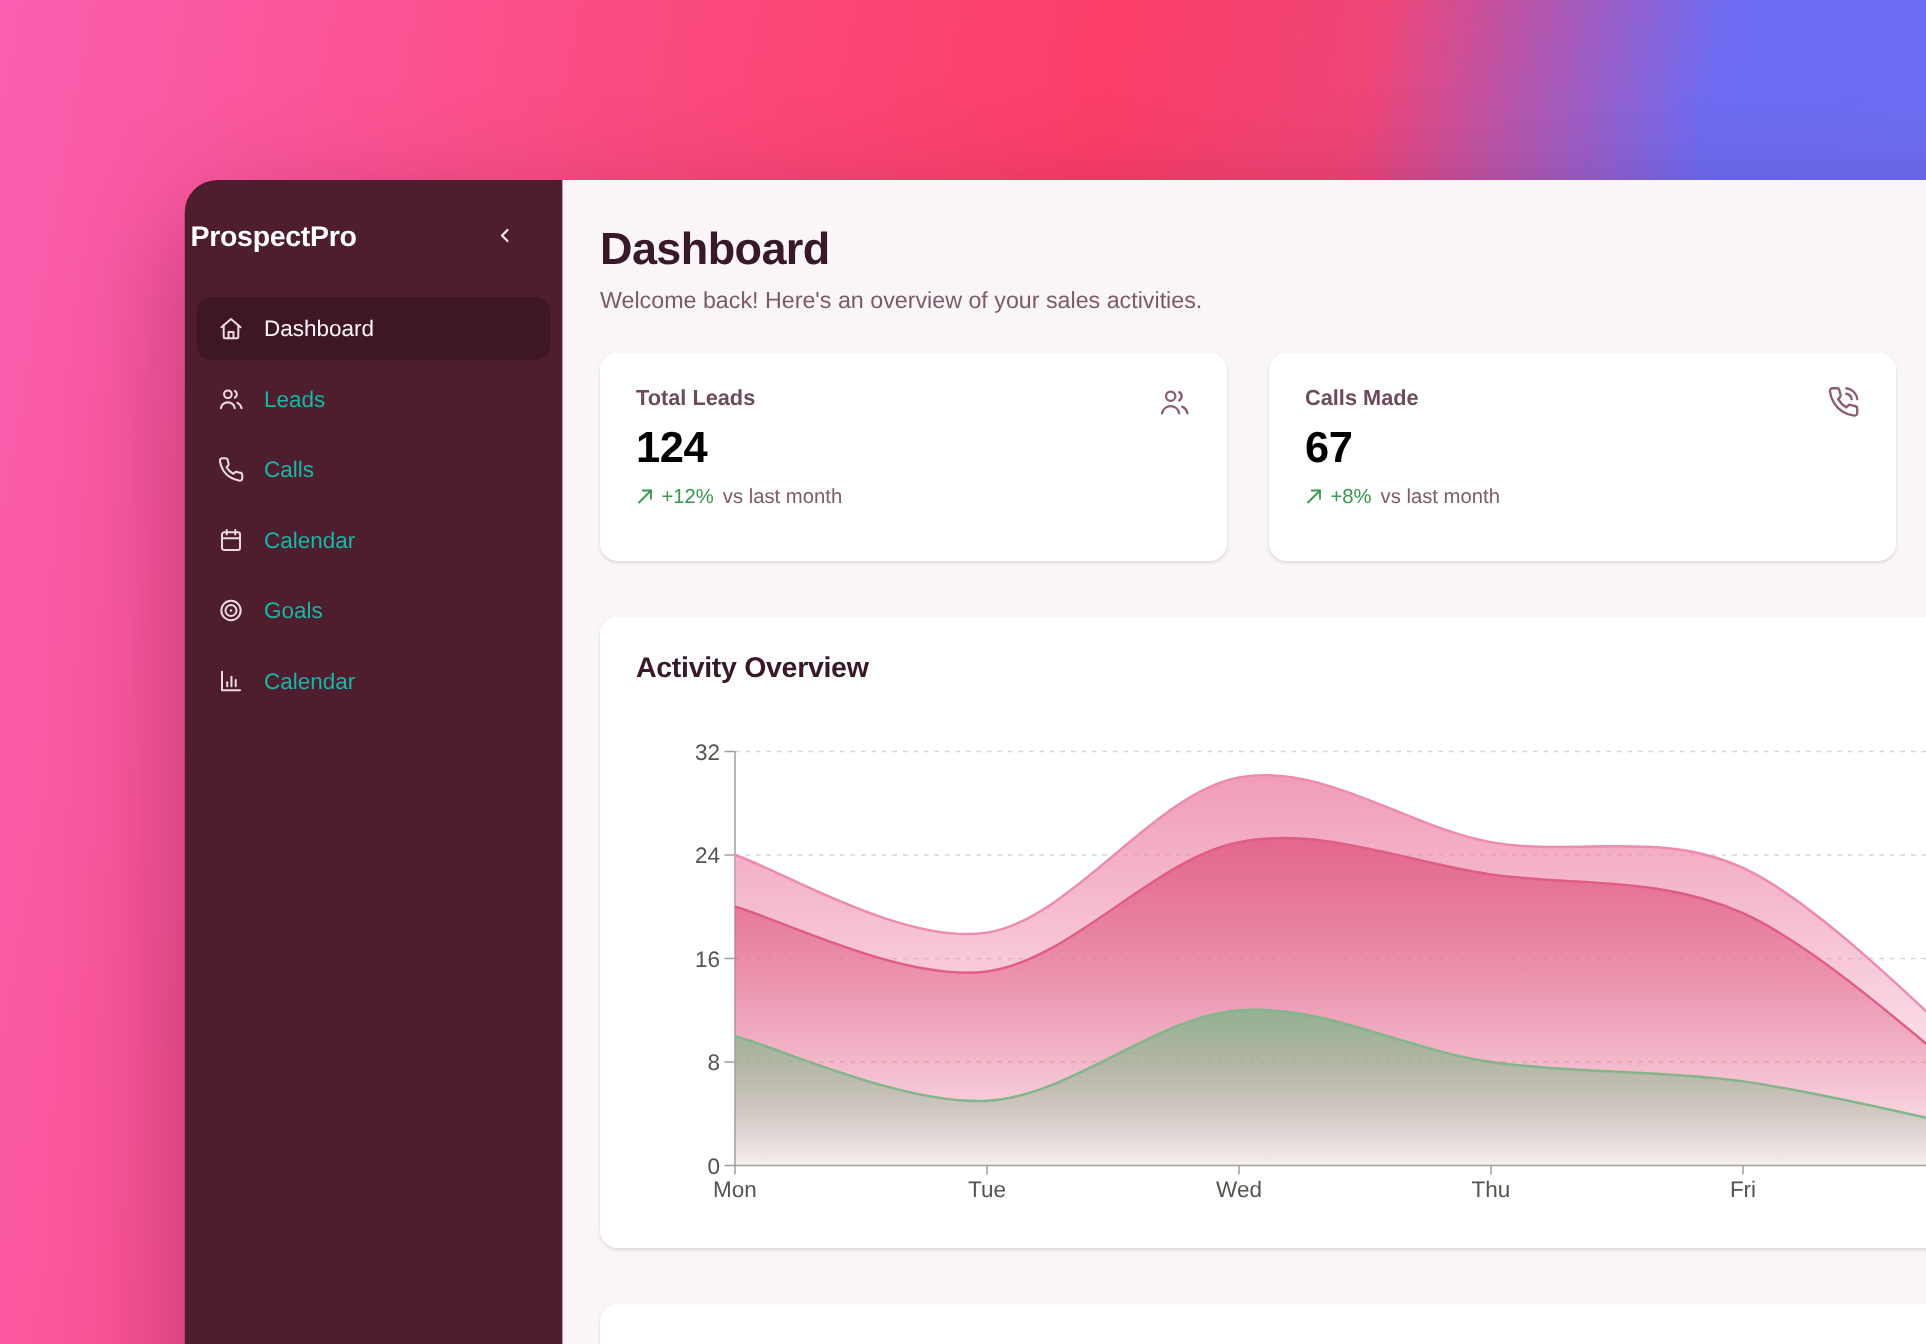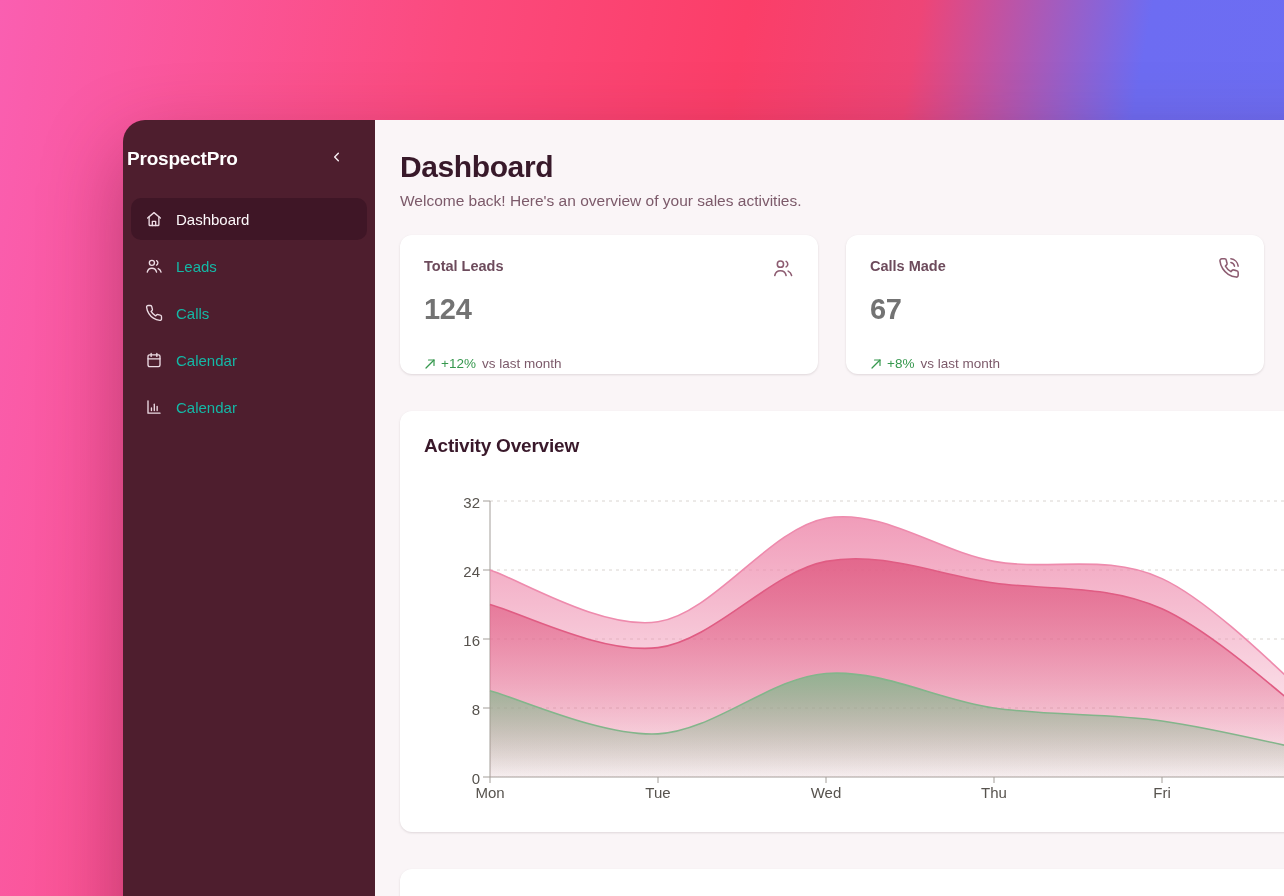--- a/index.html
+++ b/index.html
@@ -26,22 +26,22 @@
   
   .main{flex:1;background:#faf5f7;padding:30px 28px 0 25px;box-sizing:border-box;}
   .page-title{font-size:30px;font-weight:800;color:#38192a;letter-spacing:-.4px;line-height:34px;}
   .page-subtitle{margin-top:8px;font-size:15.5px;color:#7c5a6a;}
   .stats-row{margin-top:25px;display:flex;gap:28px;}
   .stat-card{width:418px;height:139px;background:#fff;border-radius:12px;box-sizing:border-box;
     padding:23px 24px;position:relative;
     box-shadow:0 1px 3px rgba(40,10,25,.08),0 1px 2px rgba(40,10,25,.05);}
   .stat-label{font-size:14.5px;color:#6d4b5c;font-weight:700;}
   .stat-icon{position:absolute;right:24px;top:22px;color:#8d5c71;display:flex;}
-  .stat-value{margin-top:19px;font-size:29px;font-weight:800;color:#737373;letter-spacing:-.3px;}
-  .stat-trend{margin-top:30px;font-size:13.5px;color:#7c5a6a;display:flex;align-items:center;gap:6px;}
+  .stat-value{margin-top:9px;font-size:29px;font-weight:800;color:#000000;letter-spacing:-.3px;}
+  .stat-trend{margin-top:7px;font-size:13.5px;color:#7c5a6a;display:flex;align-items:center;gap:6px;}
   .trend-green{color:#36984e;font-weight:500;display:flex;align-items:center;gap:5px;}
   .card{background:#fff;border-radius:12px;box-shadow:0 1px 3px rgba(40,10,25,.08),0 1px 2px rgba(40,10,25,.05);}
   .chart-card{margin-top:37px;width:1240px;height:421px;box-sizing:border-box;padding:24px;}
   .chart-title{font-size:19px;font-weight:700;color:#39182a;letter-spacing:-.2px;}
   .chart-wrap{margin-top:20px;}
   .chart-wrap svg text{font-family:"Liberation Sans","DejaVu Sans",sans-serif;font-size:15px;fill:#57534e;}
   .bottom-card{margin-top:37px;width:1240px;height:220px;}
 </style>
 </head>
 <body>
@@ -88,20 +88,30 @@
           <span>Calls</span>
         </div>
         <div class="nav-item">
           <span class="ico">
             <svg viewBox="0 0 24 24" width="18" height="18" fill="none" stroke="currentColor" stroke-width="1.8" stroke-linecap="round" stroke-linejoin="round">
               <rect x="4" y="5.2" width="16" height="15.6" rx="2"></rect>
               <path d="M8.2 3.2v4M15.8 3.2v4M4 10.4h16"></path>
             </svg>
           </span>
           <span>Calendar</span>
+        </div>
+        <div class="nav-item">
+          <span class="ico">
+            <svg viewBox="0 0 24 24" width="18" height="18" fill="none" stroke="currentColor" stroke-width="1.8" stroke-linecap="round" stroke-linejoin="round">
+              <circle cx="12" cy="12" r="8.6"></circle>
+              <circle cx="12" cy="12" r="4.9"></circle>
+              <circle cx="12" cy="12" r="1.1" fill="currentColor" stroke="none"></circle>
+            </svg>
+          </span>
+          <span>Goals</span>
         </div>
         <div class="nav-item">
           <span class="ico">
             <svg viewBox="0 0 24 24" width="18" height="18" fill="none" stroke="currentColor" stroke-width="1.8" stroke-linecap="round" stroke-linejoin="round">
               <path d="M4 3.8v16.4h16"></path>
               <path d="M8.6 16.6v-3.4"></path>
               <path d="M12.4 16.6V8.2"></path>
               <path d="M16.2 16.6v-5.4"></path>
             </svg>
           </span>

